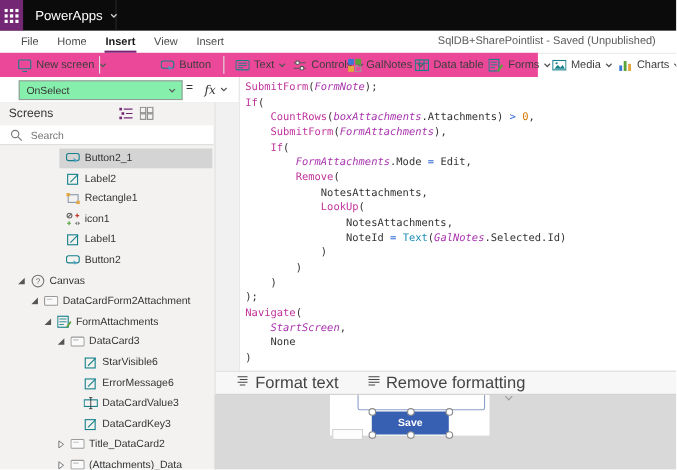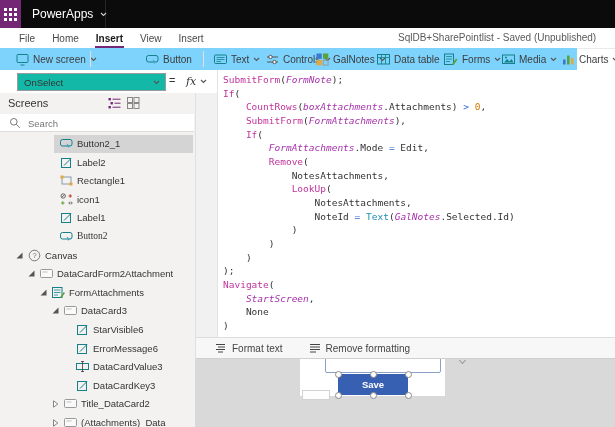--- a/index.html
+++ b/index.html
@@ -15,30 +15,30 @@
   
   .menubar{position:absolute;left:0;top:28px;width:615px;height:20px;background:#fff;
            border-bottom:1px solid #eaeaea;}
   .menubar .items{position:absolute;left:18px;top:0;height:20px;display:flex;gap:15px;align-items:center;}
   .menu-item{font-size:10px;color:#4a4a4a;position:relative;padding:2px 1px;cursor:pointer;}
   .menu-item.active{font-weight:bold;color:#1a1a1a;}
   .menu-item.active::after{content:"";position:absolute;left:0;right:0;bottom:-2px;height:2px;background:#742774;}
   .status{position:absolute;left:398px;top:0;width:217px;height:20px;line-height:20px;
           font-size:10px;color:#5a5a5a;white-space:nowrap;overflow:hidden;}
   
-  .ribbon{position:absolute;left:0;top:48px;width:577px;height:22px;background:#7dd3fc;
+  .ribbon{position:absolute;left:0;top:48px;width:489px;height:22px;background:#ec4899;
           border-bottom:1px solid #dcdcdc;}
   .ribbon-item{position:absolute;top:0;height:22px;display:flex;align-items:center;gap:4px;
                font-size:10px;color:#3c3c3c;cursor:pointer;white-space:nowrap;}
   .ribbon-div{position:absolute;top:3px;width:1px;height:16px;background:#e0e0e0;}
   
   .fx-row{position:absolute;left:0;top:70px;width:615px;height:23px;background:#fff;
           border-bottom:1px solid #dcdcdc;}
   .prop-dd{position:absolute;left:17px;top:3px;width:141px;height:16px;border:1px solid #9a9a9a;
-           background:#14b8a6;display:flex;align-items:center;font-size:9.5px;color:#333;
+           background:#86efac;display:flex;align-items:center;font-size:9.5px;color:#333;
            padding-left:6px;cursor:pointer;}
   .prop-dd .chev{position:absolute;right:5px;top:6px;}
   .equals{position:absolute;left:169px;top:4px;font-size:11px;color:#333;}
   .fx-btn{position:absolute;left:186px;top:3px;height:16px;display:flex;align-items:center;gap:4px;
           font-size:11px;color:#333;cursor:pointer;}
   .fx-glyph{font-family:"DejaVu Serif",serif;font-style:italic;font-size:11px;}
   
   .gutter{position:absolute;left:195px;top:93px;width:22px;height:244px;background:#f1f1f1;}
   .code-panel{position:absolute;left:217px;top:70px;width:398px;height:267px;background:#fff;
               border-left:1px solid #e3e3e3;overflow:hidden;}
@@ -47,21 +47,21 @@
   .tk-fn{color:#c0339c;}
   .tk-it{color:#a833ad;font-style:italic;}
   .tk-p{color:#333333;}
   .tk-op{color:#3168d5;}
   .tk-num{color:#d47800;}
   .tk-fn2{color:#1d8fb5;}
   
   .format-bar{position:absolute;left:195px;top:337px;width:420px;height:22px;background:#f7f7f7;
               border-top:1px solid #ddd;border-bottom:1px solid #cfcfcf;display:flex;align-items:center;
               gap:26px;padding-left:20px;box-sizing:border-box;}
-  .fmt-btn{display:flex;align-items:flex-end;gap:5px;font-size:10px;color:#444;cursor:pointer;}
+  .fmt-btn{display:flex;align-items:flex-start;gap:5px;font-size:15px;color:#444;cursor:pointer;}
   
   .sidebar{position:absolute;left:0;top:93px;width:195px;height:334px;background:#f3f2f1;
            border-right:1px solid #e0e0e0;overflow:hidden;}
   .sb-header{position:absolute;left:0;top:0;width:195px;height:20px;}
   .sb-title{position:absolute;left:8px;top:4px;font-size:11px;color:#333;}
   .sb-hicon{position:absolute;top:4px;cursor:pointer;}
   .sb-search{position:absolute;left:0px;top:21px;width:194px;height:17px;background:#fff;
              border-bottom:1px solid #dcdcdc;}
   .sb-search input{position:absolute;left:26px;top:1px;width:150px;height:14px;border:none;outline:none;
              font-size:9.5px;color:#333;background:transparent;font-family:"Liberation Sans",sans-serif;}
@@ -387,21 +387,21 @@
         </div>
         <div class="tree-row" style="top: 74.4px;">
           <span class="ticon" style="left:60px">
             <svg width="13" height="13" viewBox="0 0 13 13" style="display:block">
               <rect x="1.5" y="2.5" width="9" height="9" fill="none" stroke="#14808a"></rect>
               <path d="M4 9.5L11 2.5" stroke="#14808a"></path>
             </svg>
           </span>
           <span class="tlabel" style="left:77px">Label1</span>
         </div>
-        <div class="tree-row" style="top: 93px; font-family: Liberation Serif, serif;">
+        <div class="tree-row" style="top: 93px;">
           <span class="ticon" style="left:60px">
             <svg width="13" height="13" viewBox="0 0 13 13" style="display:block">
               <rect x="0.5" y="2.5" width="11.5" height="6.5" rx="2" fill="none" stroke="#14808a"></rect>
               <path d="M6.5 6.5l1.6 4.5 1-1.8 2 .2z" fill="#4aa0c4"></path>
             </svg>
           </span>
           <span class="tlabel" style="left:77px">Button2</span>
         </div>
         <div class="tree-row" style="top: 111.6px;">
           <span class="arrow" style="left:16px">

